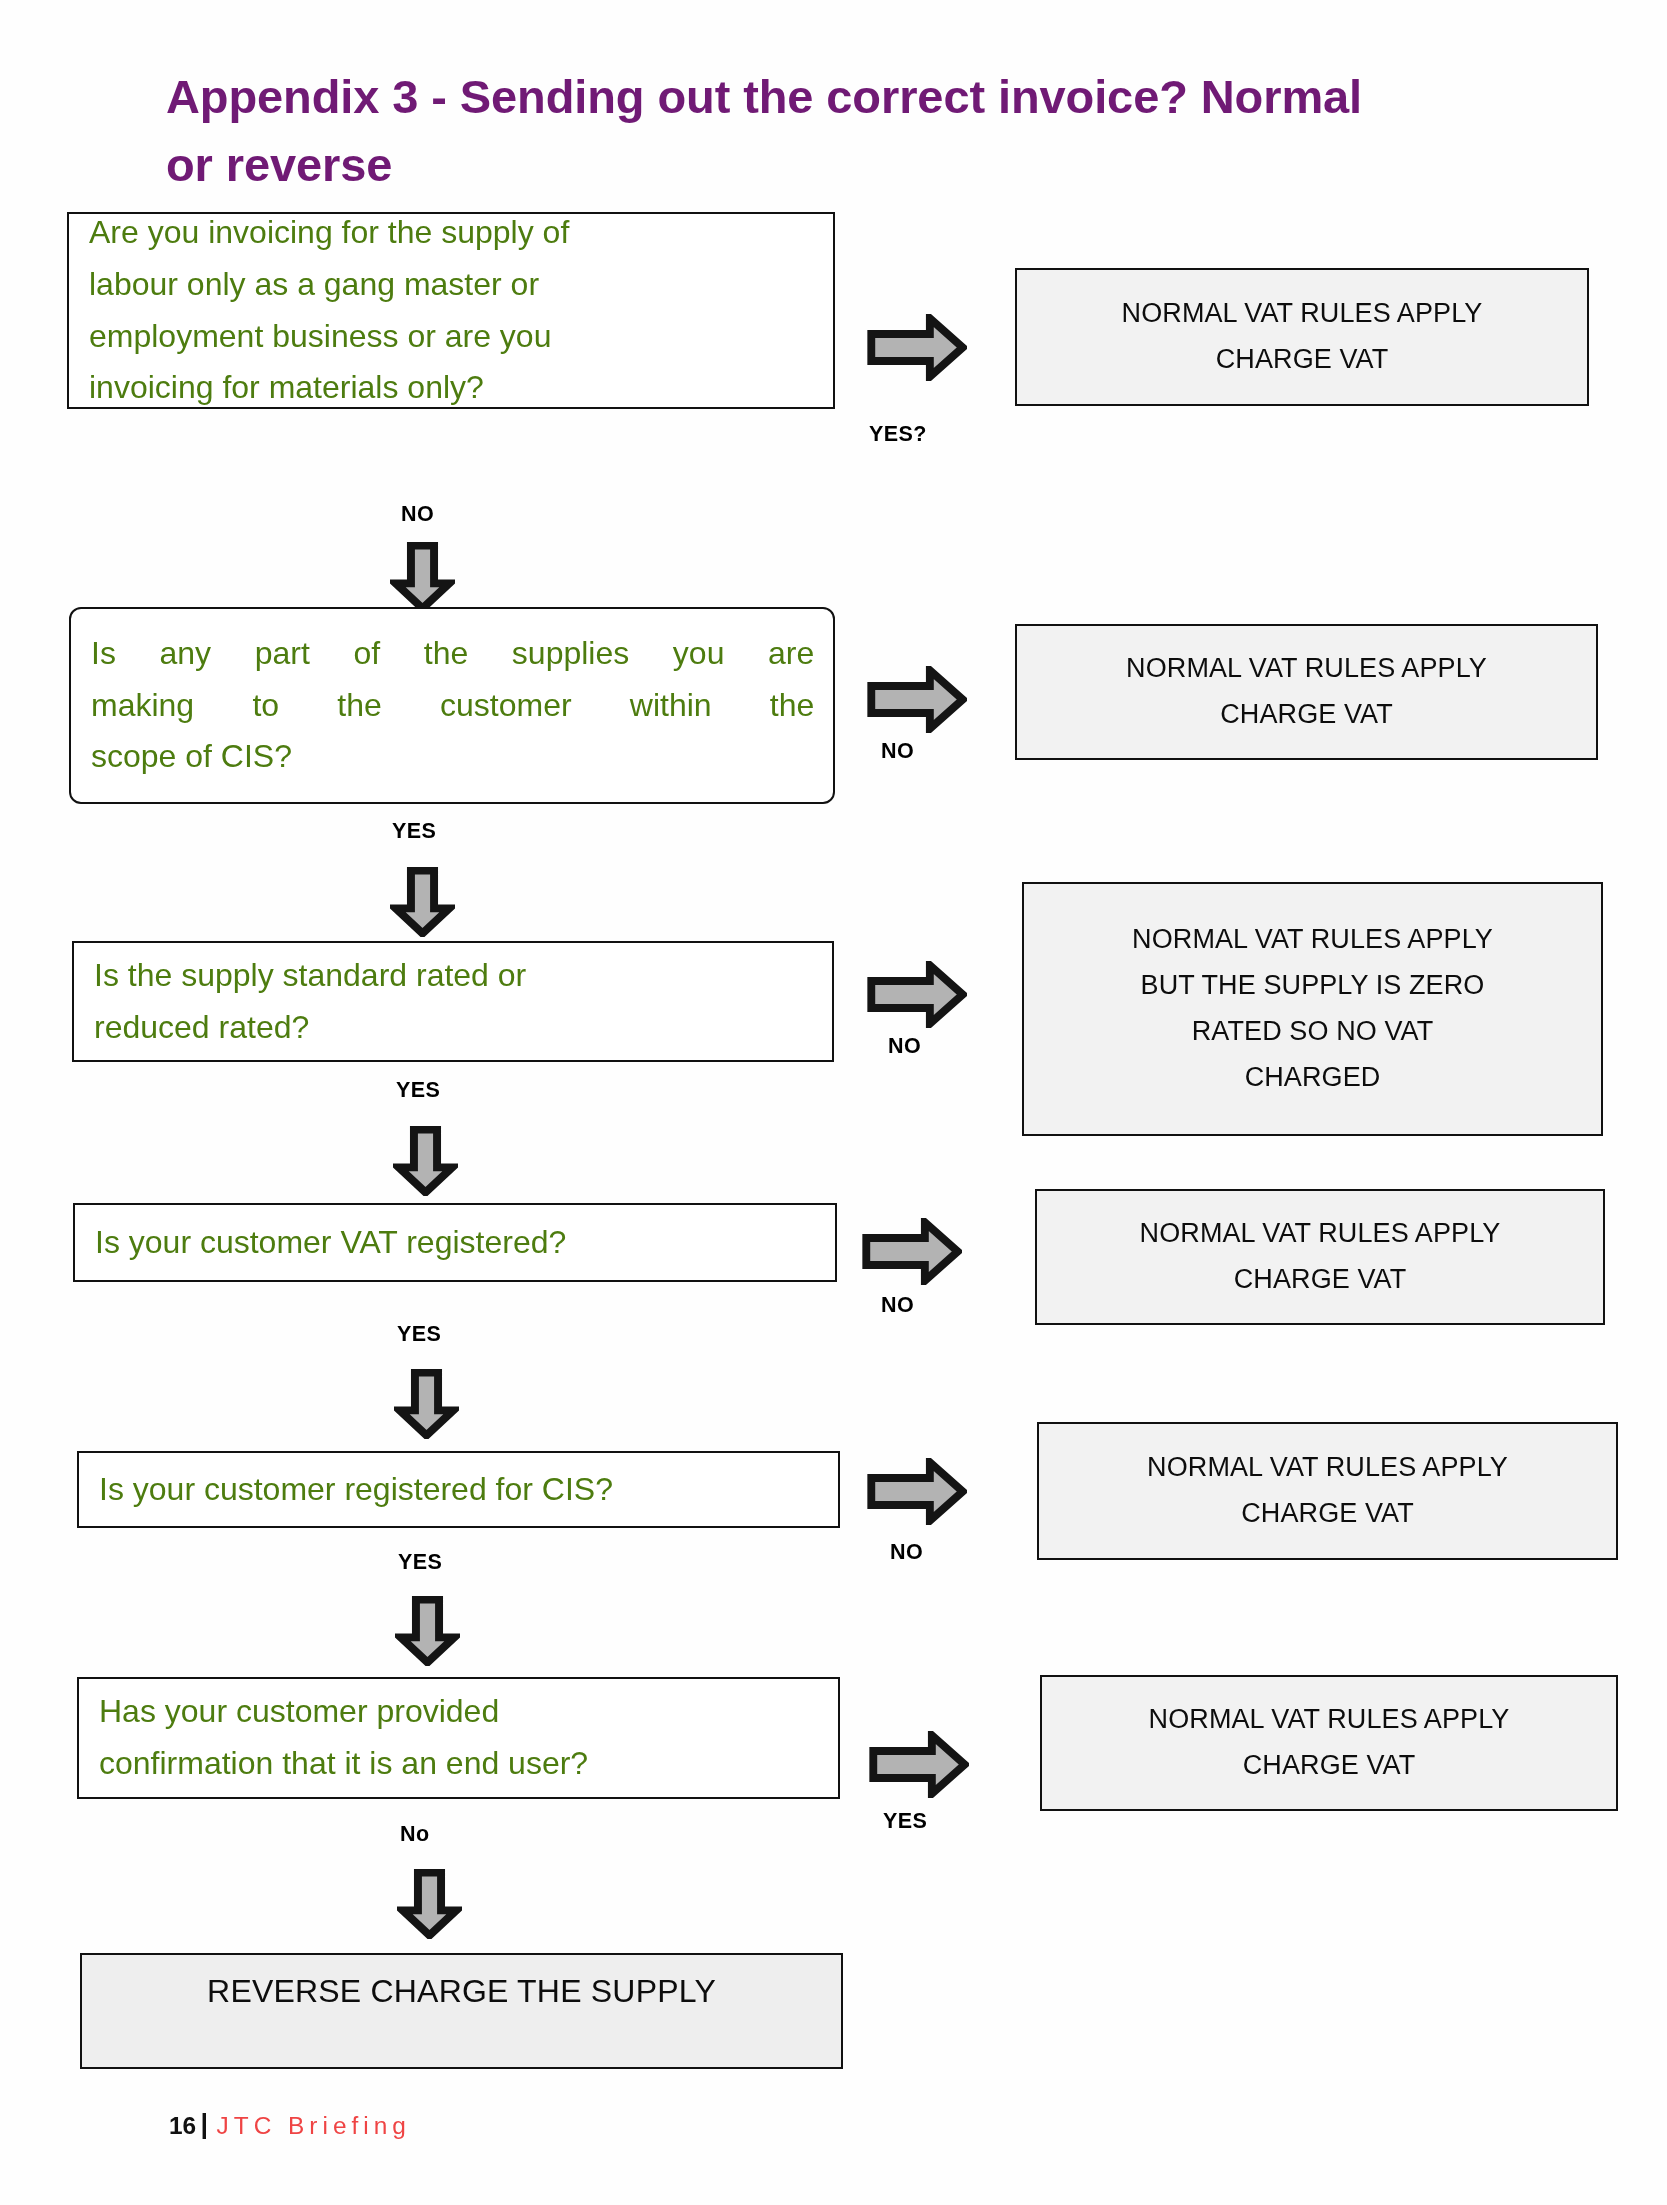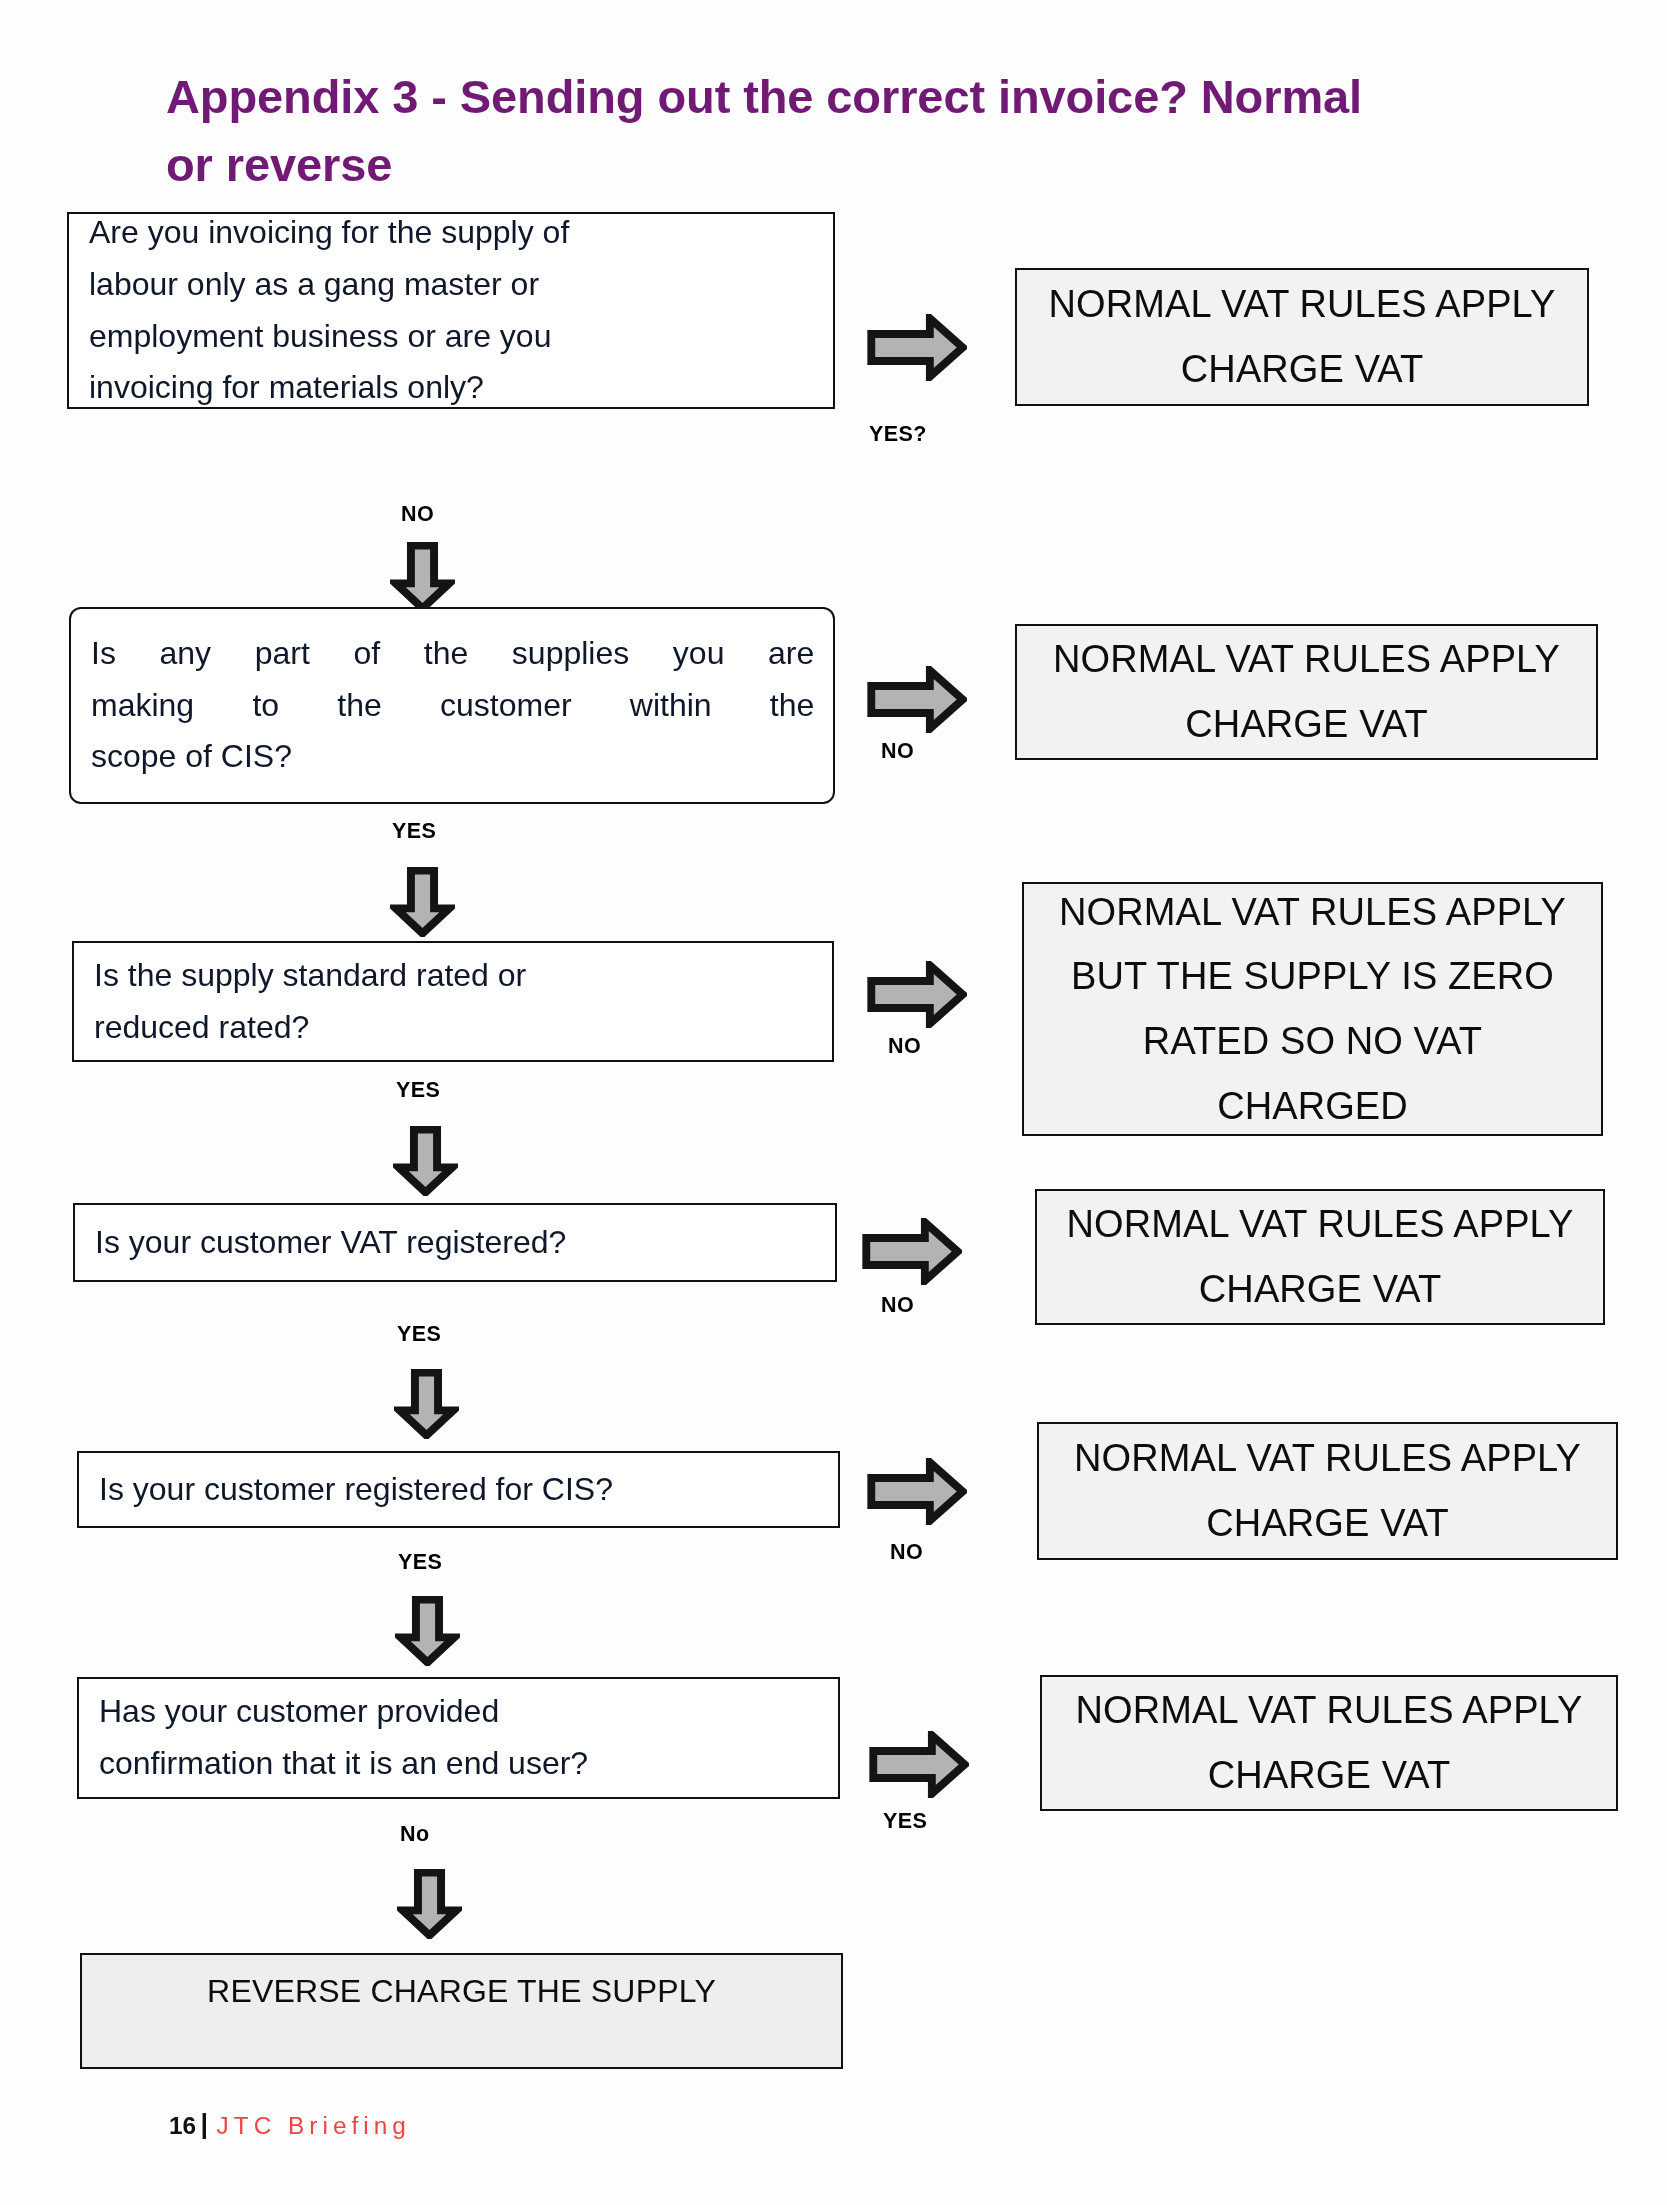--- a/index.html
+++ b/index.html
@@ -20,35 +20,35 @@
   }
 
   
   .qbox{
     position:absolute;border:2.2px solid #111;background:#ffffff;
     box-sizing:border-box;
     display:flex;flex-direction:column;justify-content:center;
     padding:10px 18.7px 10px 20px;
   }
   .qbox .line{
-    font-size:32px;line-height:1.62;color:#0f172a;white-space:nowrap;
+    font-size:32px;line-height:1.62;color:#4d7c0f;white-space:nowrap;
   }
   .qbox.justify .line{
     white-space:normal;text-align:justify;text-align-last:justify;
   }
   .qbox.justify .line.last{text-align:left;text-align-last:left;}
 
   .obox{
     position:absolute;border:2.2px solid #111;background:#f2f2f2;
     box-sizing:border-box;
     display:flex;flex-direction:column;justify-content:center;align-items:center;
     padding:7.2px 8.6px;
   }
   .obox .line{
-    font-size:38px;line-height:1.70;color:#0d0d0d;
+    font-size:27px;line-height:1.70;color:#0d0d0d;
     text-align:center;white-space:nowrap;letter-spacing:0.1px;
   }
 
   .finalbox{
     position:absolute;border:2.2px solid #111;background:#eeeeee;
     box-sizing:border-box;
     display:flex;align-items:flex-start;justify-content:center;
     padding-top:16px;
   }
   .finalbox .line{

